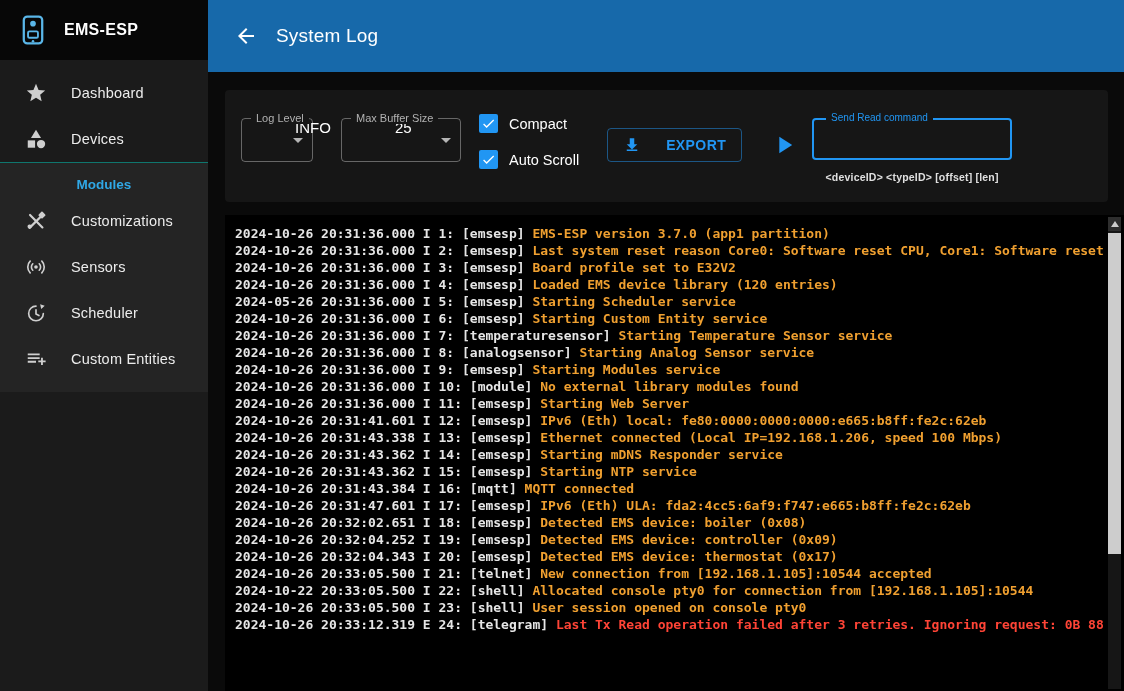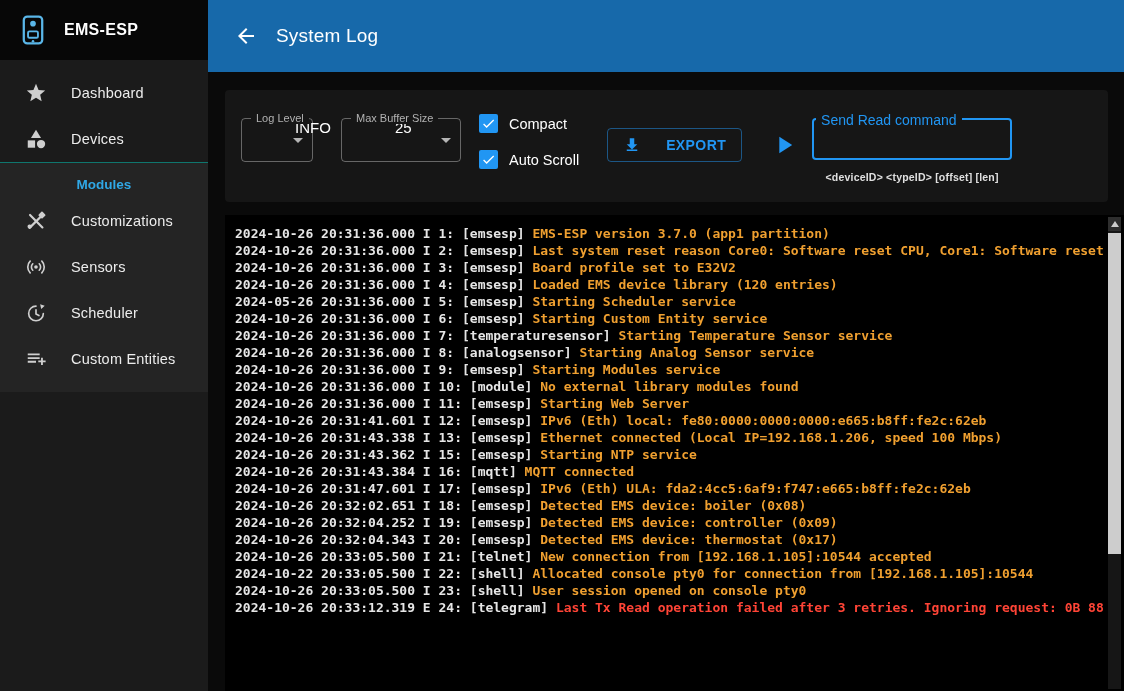--- a/index.html
+++ b/index.html
@@ -50,21 +50,21 @@
   .check .check-label { color:#fff; font-size:14.5px; }
 
   .export-btn { margin-left:28px; margin-top:14px; display:flex; align-items:center; gap:25px; padding:7px 15px; border:1px solid rgba(33,150,243,0.5); border-radius:4px; background:transparent; color:var(--accent); font-family:inherit; font-size:14px; font-weight:bold; letter-spacing:.4px; cursor:pointer; }
   .export-btn svg { width:18px; height:18px; fill:var(--accent); }
 
   .play-btn { margin-left:28px; margin-top:17px; width:28px; height:28px; cursor:pointer; background:none; border:none; padding:0; }
   .play-btn svg { width:28px; height:28px; fill:var(--accent); display:block; }
 
   .send-wrap { margin-left:14px; margin-top:4px; width:200px; }
   .send-field { position:relative; height:42px; border:2px solid var(--accent); border-radius:4px; }
-  .send-field .fieldlabel { position:absolute; top:-8px; left:2px; font-size:14px; color:var(--accent); background:#161616; padding:0 5px; white-space:nowrap; }
+  .send-field .fieldlabel { position:absolute; top:-8px; left:12px; font-size:10px; color:var(--accent); background:#161616; padding:0 5px; white-space:nowrap; }
   .send-field input { width:100%; height:100%; background:transparent; border:none; outline:none; color:#fff; font-family:inherit; font-size:14px; padding:0 10px; }
   .send-helper { margin-top:11px; text-align:center; color:#e0e0e0; font-size:10.5px; font-weight:bold; letter-spacing:.2px; }
 
   
   .logarea { margin-top:13px; flex:1; background:#000; position:relative; overflow:hidden; padding:10px 16px 0 10px; font-family:"DejaVu Sans Mono", monospace; min-height:0; }
   .log-line { white-space:pre; font-size:13px; line-height:17px; font-weight:bold; color:#e6e6e6; }
   .log-line .msg { color:var(--log-info); }
   .log-line .msg.err { color:var(--log-error); }
 
   .scrollbar { position:absolute; top:2px; right:3px; bottom:2px; width:13px; background:#161616; }
@@ -235,20 +235,21 @@
         <div class="log-line"><span class="pfx">2024-10-26 20:31:36.000 I 9: [emsesp] </span><span class="msg">Starting Modules service</span></div>
 
         <div class="log-line"><span class="pfx">2024-10-26 20:31:36.000 I 10: [module] </span><span class="msg">No external library modules found</span></div>
 
         <div class="log-line"><span class="pfx">2024-10-26 20:31:36.000 I 11: [emsesp] </span><span class="msg">Starting Web Server</span></div>
 
         <div class="log-line"><span class="pfx">2024-10-26 20:31:41.601 I 12: [emsesp] </span><span class="msg">IPv6 (Eth) local: fe80:0000:0000:0000:e665:b8ff:fe2c:62eb</span></div>
 
         <div class="log-line"><span class="pfx">2024-10-26 20:31:43.338 I 13: [emsesp] </span><span class="msg">Ethernet connected (Local IP=192.168.1.206, speed 100 Mbps)</span></div>
 
+        <div class="log-line"><span class="pfx">2024-10-26 20:31:43.362 I 14: [emsesp] </span><span class="msg">Starting mDNS Responder service</span></div>
 
         <div class="log-line"><span class="pfx">2024-10-26 20:31:43.362 I 15: [emsesp] </span><span class="msg">Starting NTP service</span></div>
 
         <div class="log-line"><span class="pfx">2024-10-26 20:31:43.384 I 16: [mqtt] </span><span class="msg">MQTT connected</span></div>
 
         <div class="log-line"><span class="pfx">2024-10-26 20:31:47.601 I 17: [emsesp] </span><span class="msg">IPv6 (Eth) ULA: fda2:4cc5:6af9:f747:e665:b8ff:fe2c:62eb</span></div>
 
         <div class="log-line"><span class="pfx">2024-10-26 20:32:02.651 I 18: [emsesp] </span><span class="msg">Detected EMS device: boiler (0x08)</span></div>
 
         <div class="log-line"><span class="pfx">2024-10-26 20:32:04.252 I 19: [emsesp] </span><span class="msg">Detected EMS device: controller (0x09)</span></div>

